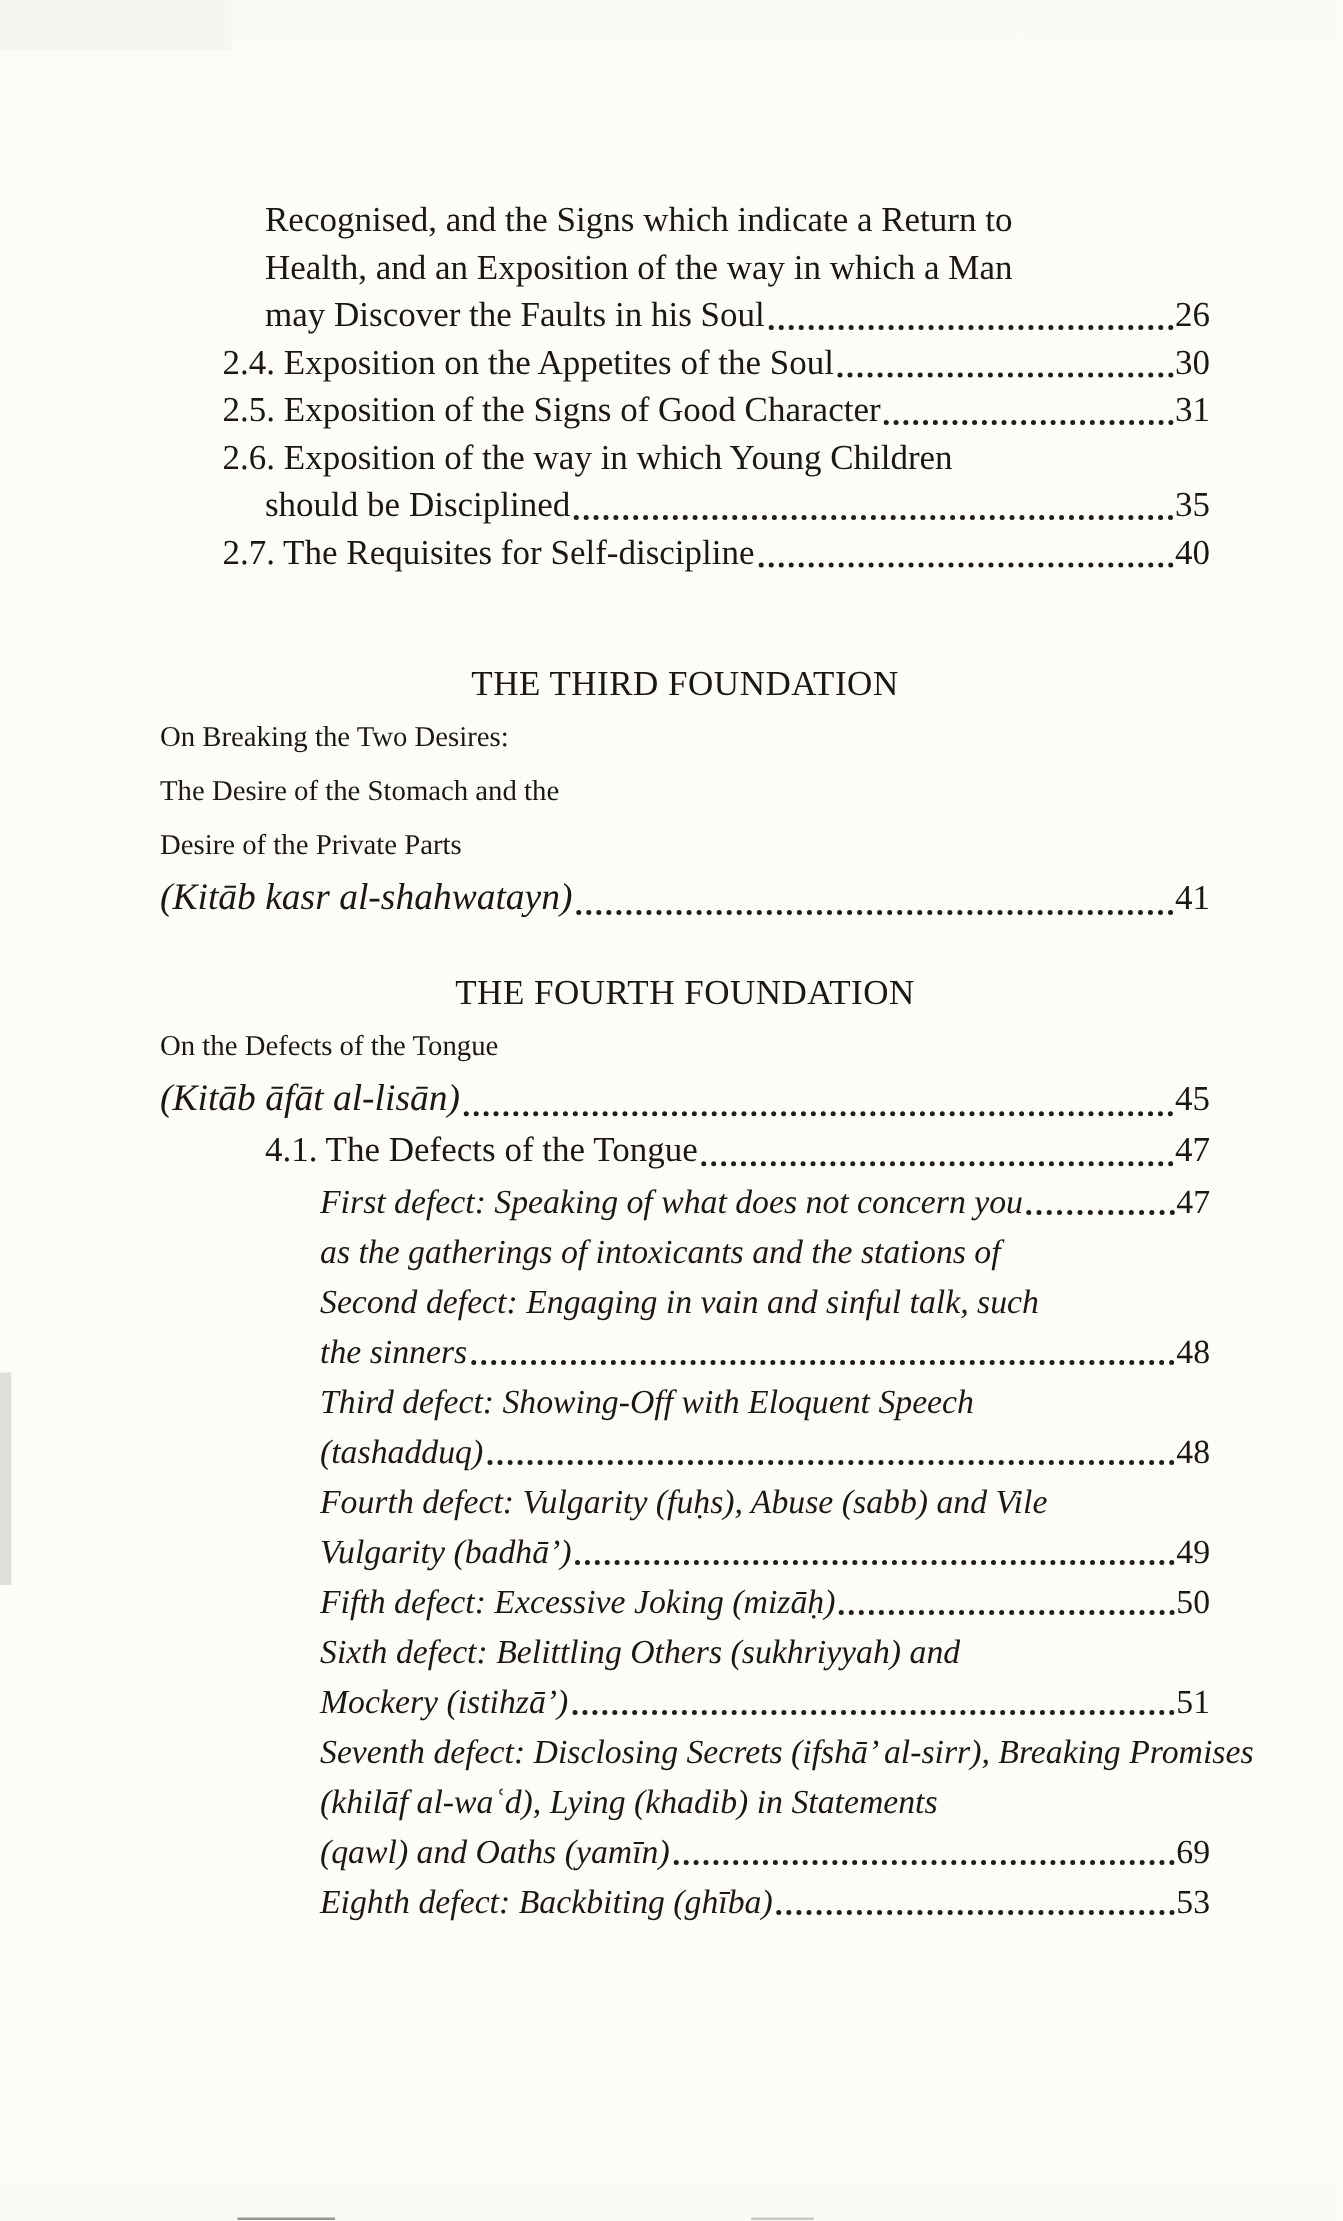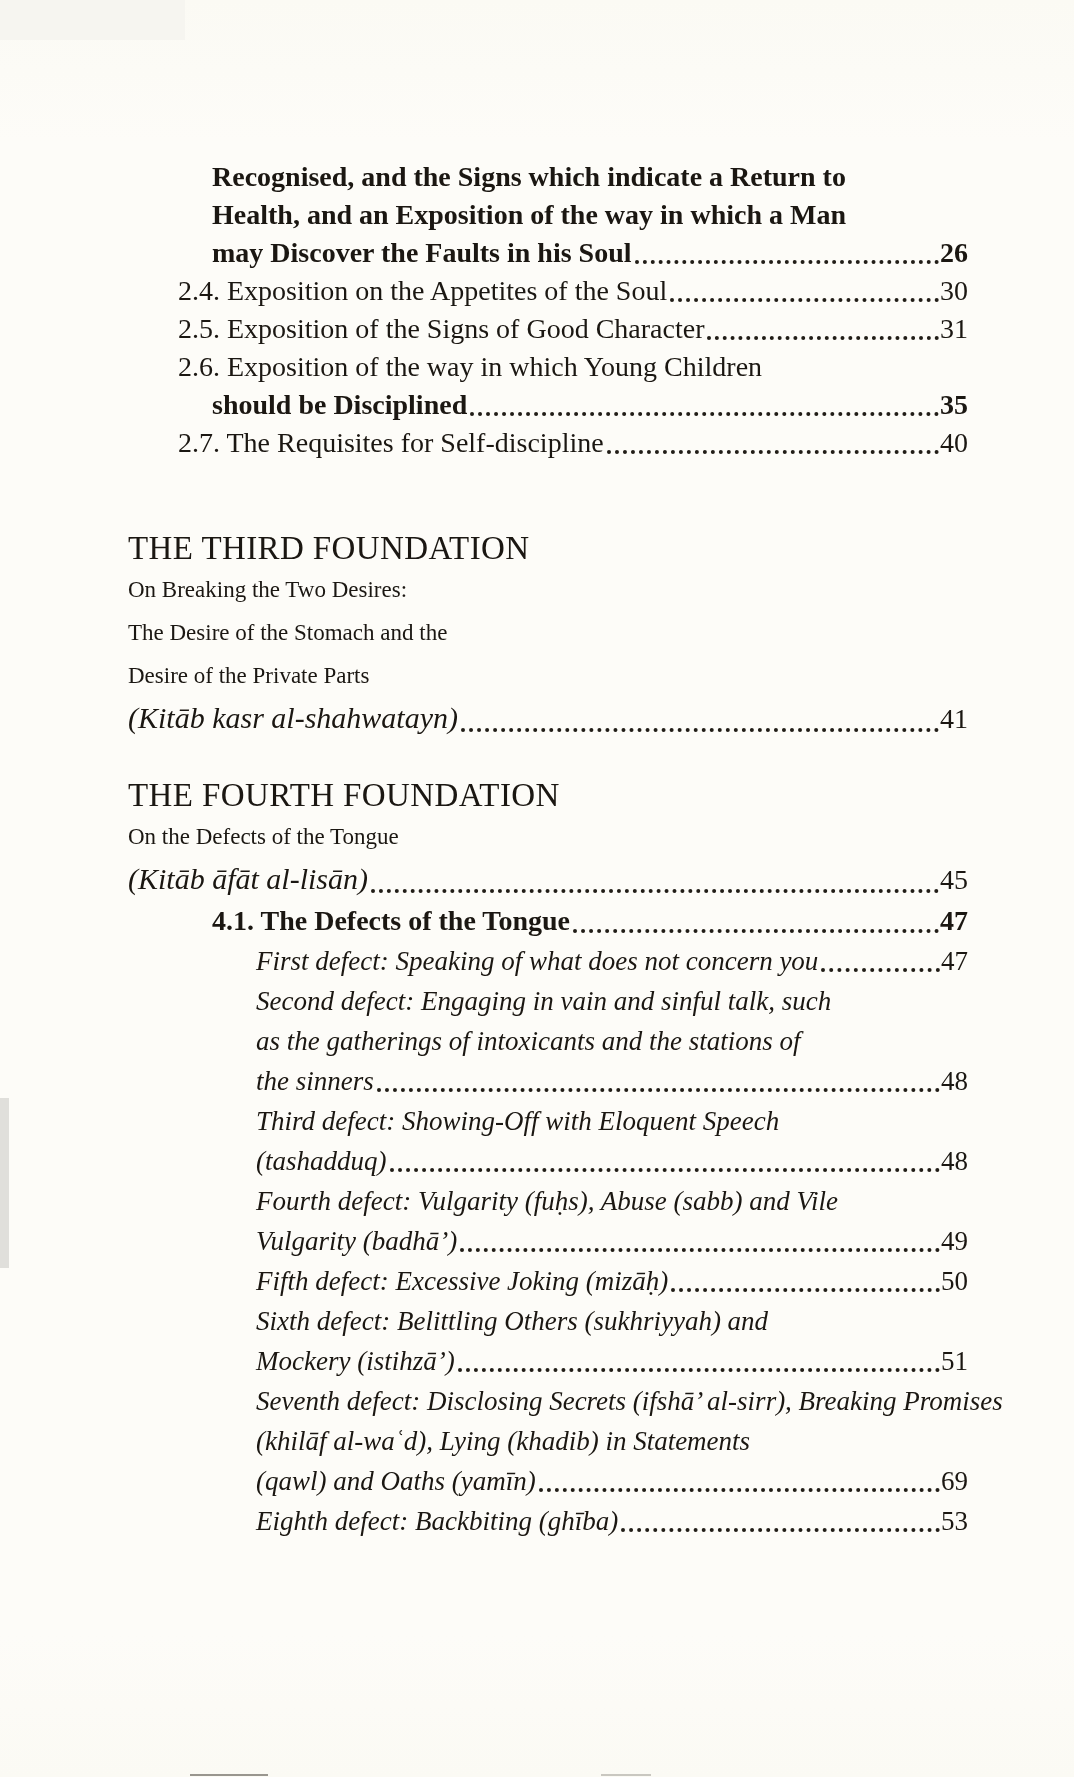--- a/index.html
+++ b/index.html
@@ -33,26 +33,26 @@
   .pg { font-style: normal; white-space: nowrap; }
 
   .leader {
     flex: 1 1 auto; min-width: 10px;
     border-bottom: 4px dotted #211d17;
     align-self: flex-end;
     margin: 0 1px 8px 3px;
   }
 
   .i-num  { padding-left: 50px; align-items: flex-end; }
-  .i-cont { padding-left: 84px; font-weight: bold; }
+  .i-cont { padding-left: 84px; }
 
   .i-def  { padding-left: 128px; font-style: italic; font-size: 27px; line-height: 40px; font-family: Liberation Serif, serif; }
   .i-def .leader { margin-bottom: 9px; }
 
-  .found-label { font-size: 33px; line-height: 40px; letter-spacing: .4px; }
+  .found-label { font-size: 28px; line-height: 40px; letter-spacing: .4px; justify-content: center; }
   .found-title { font-size: 23px; line-height: 43px; }
   .kitab       { line-height: 42px; }
   .kitab .t    { font-style: italic; font-size: 30px; }
 
   .sub-row { line-height: 40px; }
 
   .gap-a { margin-top: 66px; }
   .gap-b { margin-top: 35px; }
 </style>
 </head>
@@ -135,24 +135,24 @@
       <span class="leader"></span>
       <span class="pg">47</span>
     </div>
 
     <div class="row i-def">
       <span class="t">First defect: Speaking of what does not concern you</span>
       <span class="leader"></span>
       <span class="pg">47</span>
     </div>
     <div class="row i-def">
+      <span class="t">as the gatherings of intoxicants and the stations of</span>
+    </div>
+    <div class="row i-def">
       <span class="t">Second defect: Engaging in vain and sinful talk, such</span>
-    </div>
-    <div class="row i-def">
-      <span class="t">as the gatherings of intoxicants and the stations of</span>
     </div>
     <div class="row i-def">
       <span class="t">the sinners</span>
       <span class="leader"></span>
       <span class="pg">48</span>
     </div>
     <div class="row i-def">
       <span class="t">Third defect: Showing-Off with Eloquent Speech</span>
     </div>
     <div class="row i-def">

